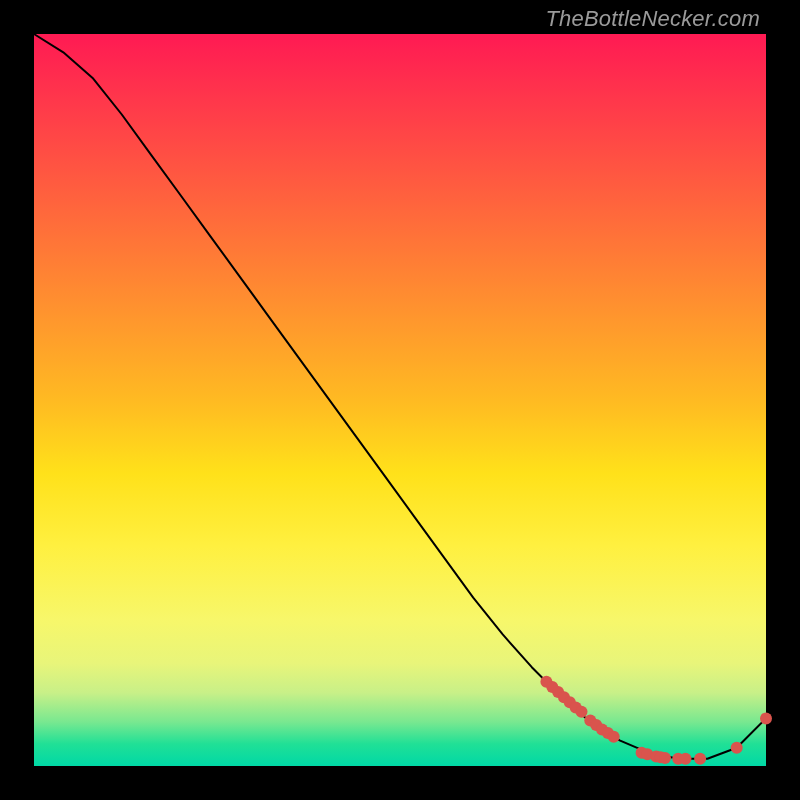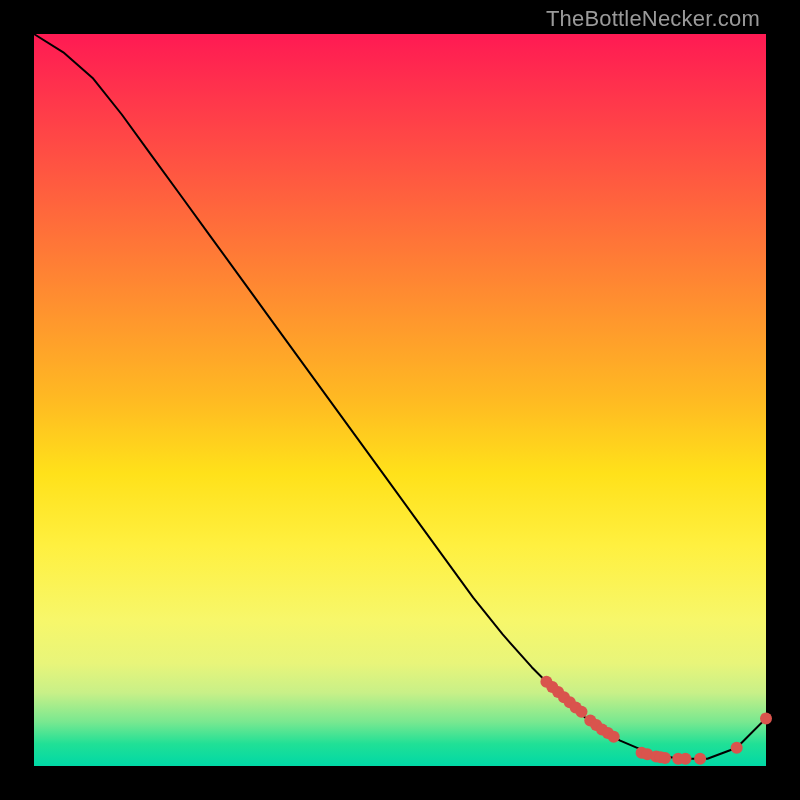--- a/index.html
+++ b/index.html
@@ -9,20 +9,21 @@
     height: 800px;
     background: #000;
     overflow: hidden;
     font-family: Arial, Helvetica, sans-serif;
   }
   .frame {
     position: relative;
     width: 800px;
     height: 800px;
     background: #000;
+    font-style: italic;
   }
   .plot-area {
     position: absolute;
     left: 34px;
     top: 34px;
     width: 732px;
     height: 732px;
     
     background: linear-gradient(to bottom,
       #ff1a53 0%,

